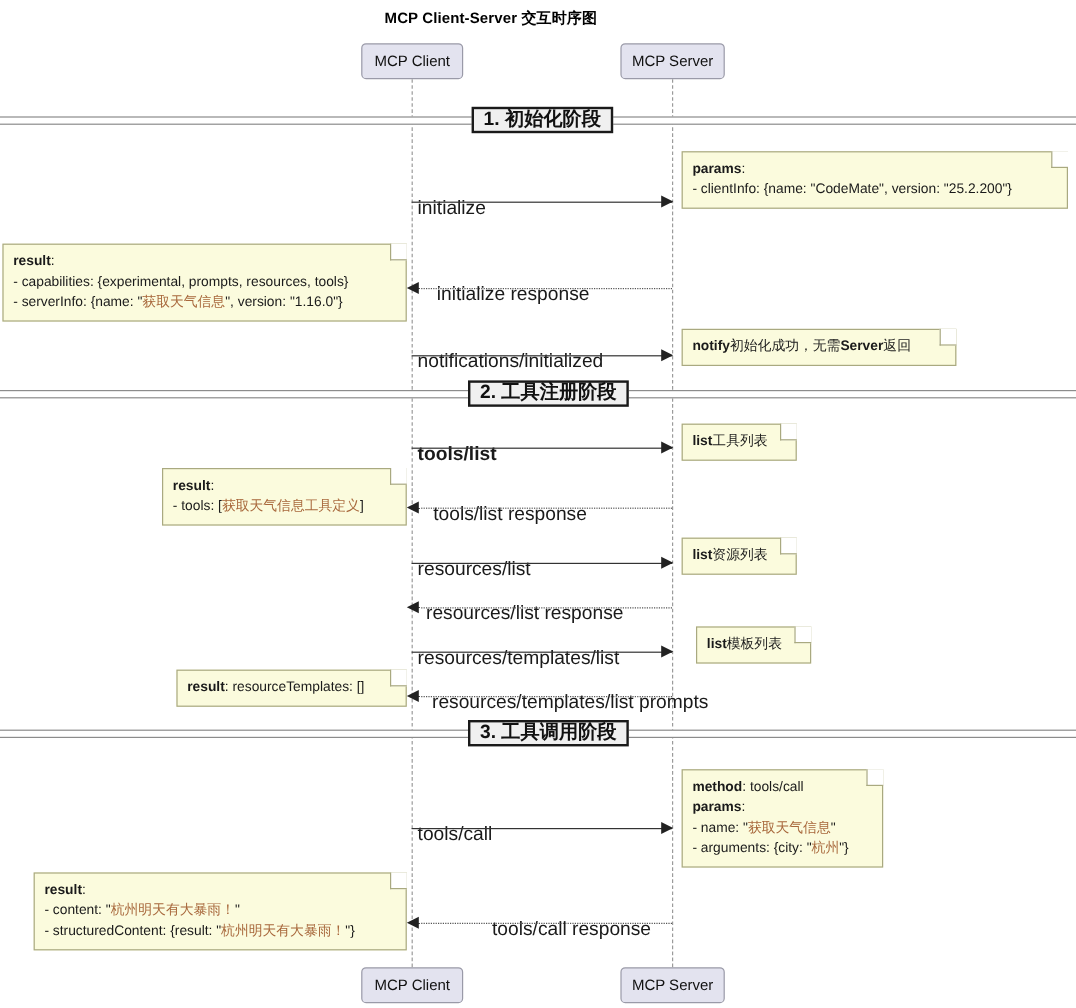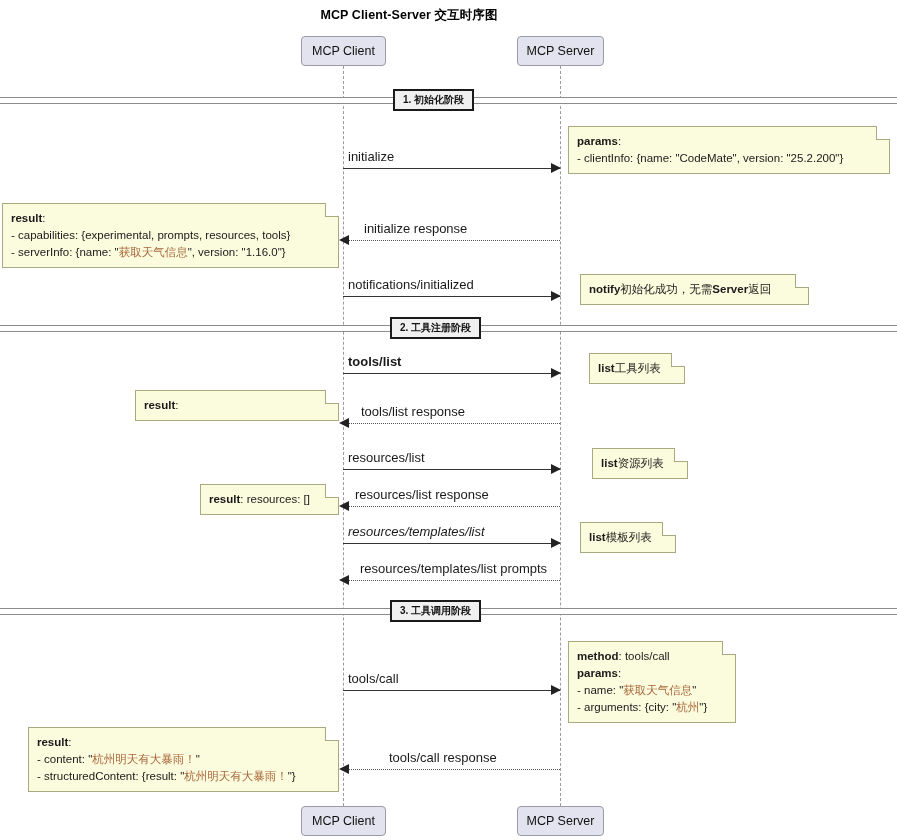--- a/index.html
+++ b/index.html
@@ -64,21 +64,21 @@
     background: #ffffff;
   }
   .section-label {
     position: absolute;
     box-sizing: border-box;
     background: #f0f0f0;
     border: 2px solid #1a1a1a;
     height: 22px;
     line-height: 18px;
     padding: 0 8px;
-    font-size: 10px;
+    font-size: 16px;
     font-weight: bold;
     color: #111111;
     white-space: nowrap;
   }
 
   
   .msg-line {
     position: absolute;
     height: 0;
     border-top: 1.4px solid #333333;
@@ -94,23 +94,24 @@
     border-bottom: 5px solid transparent;
   }
   .arrow-head.right {
     border-left: 10px solid #222222;
   }
   .arrow-head.left {
     border-right: 10px solid #222222;
   }
   .msg-label {
     position: absolute;
-    font-size: 13px;
+    font-size: 16px;
     color: #1a1a1a;
     white-space: nowrap;
+    margin-top: 16px;
   }
 
   
   .note {
     position: absolute;
     box-sizing: border-box;
     background: #fbfbdd;
     border: 1px solid #a9a980;
     font-size: 11.5px;
     color: #1a1a1a;
@@ -164,62 +165,63 @@
     <span class="note-line"><span>- serverInfo: {name: "</span><span class="cn-red">获取天气信息</span><span>", version: "1.16.0"}</span></span>
   </div>
   <div class="msg-label" style="left:364px; top:221px;">initialize response</div>
   <div class="msg-line dotted" style="left:348px; top:240px; width:212px;"></div>
   <div class="arrow-head left" style="left:339px; top:235px;"></div>
 
   <div class="msg-label" style="left:348px; top:277px;">notifications/initialized</div>
   <div class="msg-line" style="left:343px; top:296px; width:217px;"></div>
   <div class="arrow-head right" style="left:551px; top:291px;"></div>
 
-  <div class="note" style="left:580px; top:274px; width:229px;">
+  <div class="note" style="left:568px; top:274px; width:229px;">
     <span class="note-line"><span class="b">notify</span><span>初始化成功，无需</span><span class="b">Server</span><span>返回</span></span>
   </div>
 
   <div class="separator" style="top:325px;"></div>
   <div class="section-label" style="left:390px; top:317px;">2. 工具注册阶段</div>
 
   <div class="msg-label" style="left:348px; top:354px;font-weight:bold;">tools/list</div>
   <div class="msg-line" style="left:343px; top:373px; width:217px;"></div>
   <div class="arrow-head right" style="left:551px; top:368px;"></div>
-  <div class="note" style="left:589px; top:353px; width:96px;">
+  <div class="note" style="left:568px; top:353px; width:96px;">
     <span class="note-line"><span class="b">list</span><span>工具列表</span></span>
   </div>
 
   <div class="note" style="left:135px; top:390px; width:204px;">
     <span class="note-line"><span class="b">result</span><span>:</span></span>
+    <span class="note-line"><span>- tools: [</span><span class="cn-red">获取天气信息工具定义</span><span>]</span></span>
   </div>
   <div class="msg-label" style="left:361px; top:404px;">tools/list response</div>
   <div class="msg-line dotted" style="left:348px; top:423px; width:212px;"></div>
   <div class="arrow-head left" style="left:339px; top:418px;"></div>
 
   <div class="msg-label" style="left:348px; top:450px;">resources/list</div>
   <div class="msg-line" style="left:343px; top:469px; width:217px;"></div>
   <div class="arrow-head right" style="left:551px; top:464px;"></div>
-  <div class="note" style="left:568px; top:448px; width:96px;margin-left:24px;">
+  <div class="note" style="left:568px; top:448px; width:96px;">
     <span class="note-line"><span class="b">list</span><span>资源列表</span></span>
   </div>
 
-  <div class="note" style="left:200px; top:484px; width:139px;">
-    <span class="note-line"><span class="b">result</span><span>: resources: []</span></span>
-  </div>
   <div class="msg-label" style="left:355px; top:487px;">resources/list response</div>
   <div class="msg-line dotted" style="left:348px; top:506px; width:212px;"></div>
   <div class="arrow-head left" style="left:339px; top:501px;"></div>
 
-  <div class="msg-label" style="left:348px; top:524px;font-style:italic;">resources/templates/list</div>
+  <div class="msg-label" style="left:348px; top:524px;">resources/templates/list</div>
   <div class="msg-line" style="left:343px; top:543px; width:217px;"></div>
   <div class="arrow-head right" style="left:551px; top:538px;"></div>
   <div class="note" style="left:568px; top:522px; width:96px;margin-left:12px;">
     <span class="note-line"><span class="b">list</span><span>模板列表</span></span>
   </div>
 
+  <div class="note" style="left:147px; top:558px; width:192px;">
+    <span class="note-line"><span class="b">result</span><span>: resourceTemplates: []</span></span>
+  </div>
   <div class="msg-label" style="left:360px; top:561px;">resources/templates/list prompts</div>
   <div class="msg-line dotted" style="left:348px; top:580px; width:212px;"></div>
   <div class="arrow-head left" style="left:339px; top:575px;"></div>
 
   <div class="separator" style="top:608px;"></div>
   <div class="section-label" style="left:390px; top:600px;">3. 工具调用阶段</div>
 
   <div class="msg-label" style="left:348px; top:671px;">tools/call</div>
   <div class="msg-line" style="left:343px; top:690px; width:217px;"></div>
   <div class="arrow-head right" style="left:551px; top:685px;"></div>
@@ -229,20 +231,20 @@
     <span class="note-line"><span class="b">params</span><span>:</span></span>
     <span class="note-line"><span>- name: "</span><span class="cn-red">获取天气信息</span><span>"</span></span>
     <span class="note-line"><span>- arguments: {city: "</span><span class="cn-red">杭州</span><span>"}</span></span>
   </div>
 
   <div class="note" style="left:28px; top:727px; width:311px;">
     <span class="note-line"><span class="b">result</span><span>:</span></span>
     <span class="note-line"><span>- content: "</span><span class="cn-red">杭州明天有大暴雨！</span><span>"</span></span>
     <span class="note-line"><span>- structuredContent: {result: "</span><span class="cn-red">杭州明天有大暴雨！</span><span>"}</span></span>
   </div>
-  <div class="msg-label" style="left:361px; top:750px;padding-left:28px;">tools/call response</div>
+  <div class="msg-label" style="left:382px; top:750px;padding-left:28px;">tools/call response</div>
   <div class="msg-line dotted" style="left:348px; top:769px; width:212px;"></div>
   <div class="arrow-head left" style="left:339px; top:764px;"></div>
 
   <div class="participant" style="left:301px; top:806px; width:85px;">MCP Client</div>
   <div class="participant" style="left:517px; top:806px; width:87px;">MCP Server</div>
 
 </div>
 
 </body></html>

